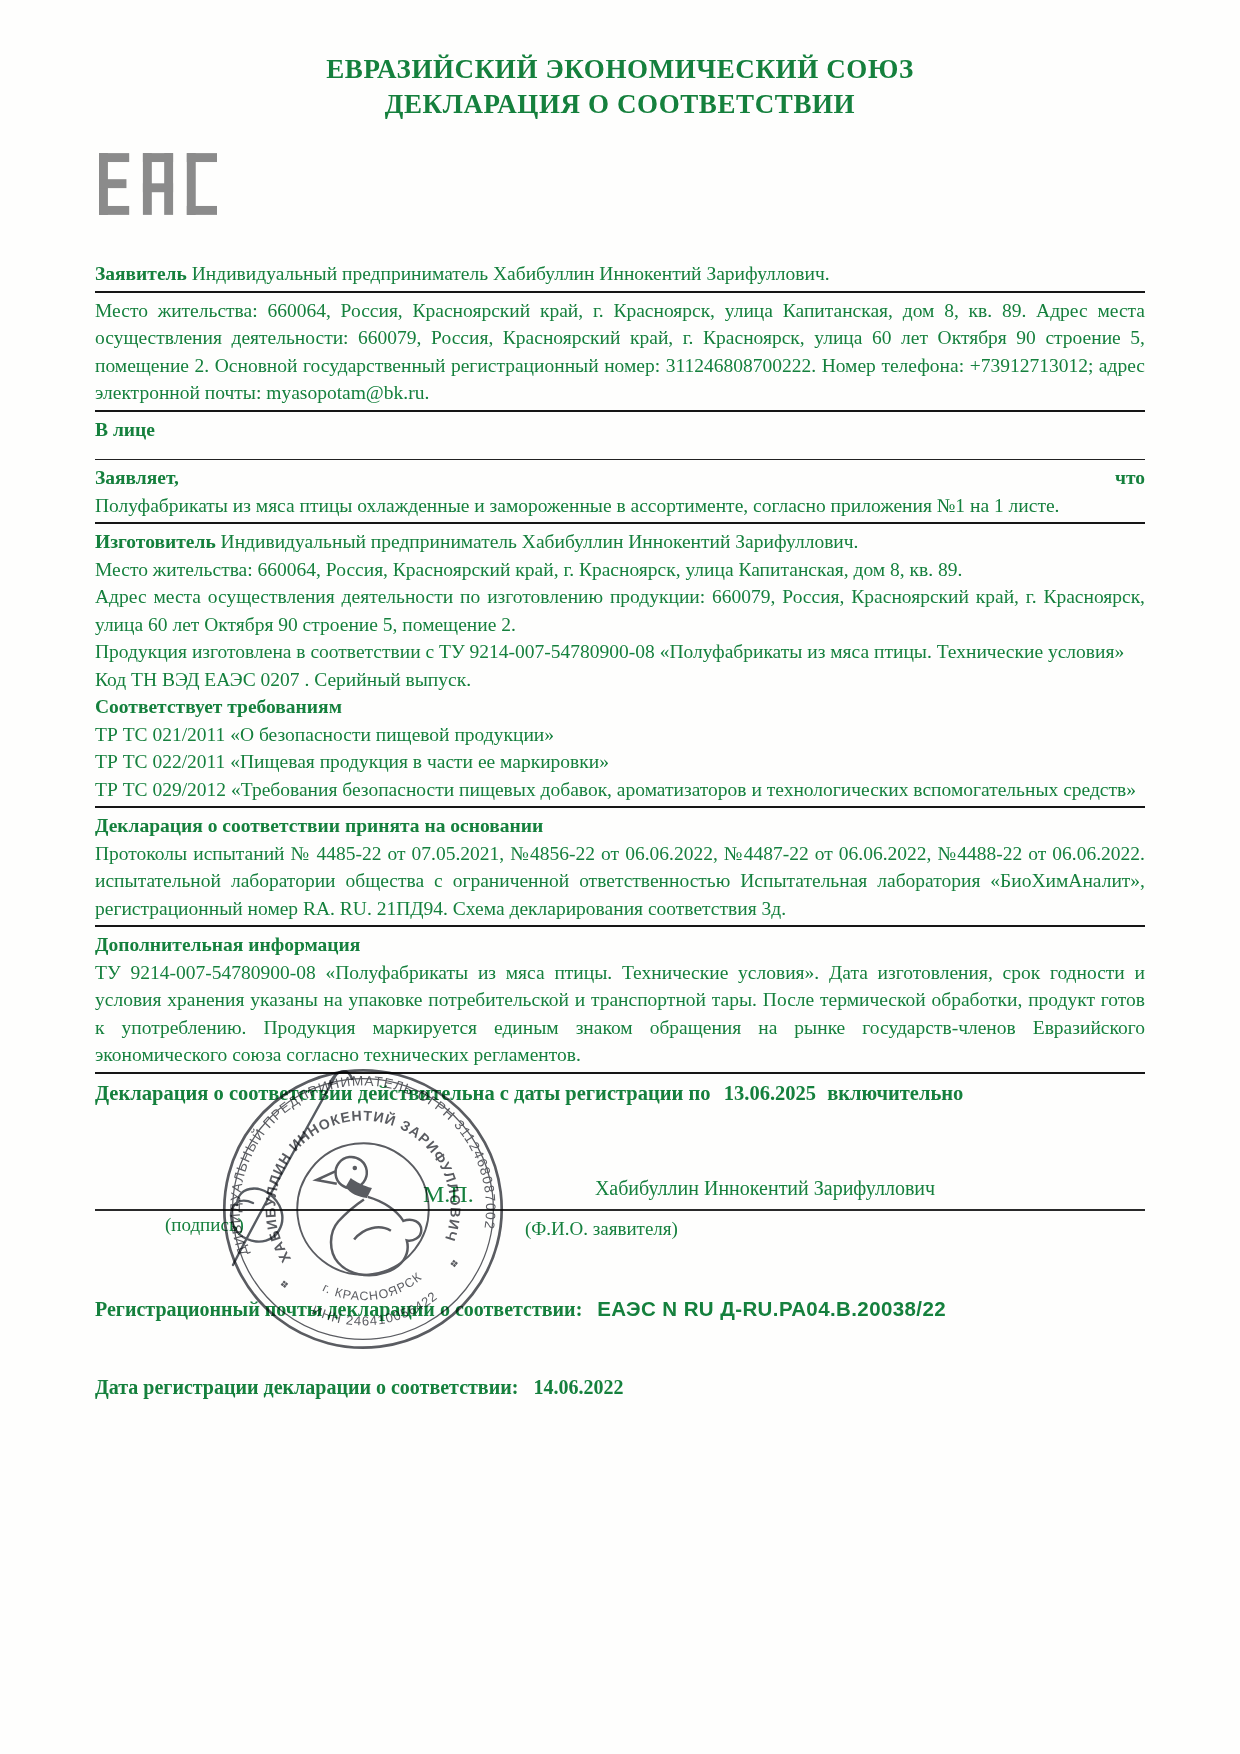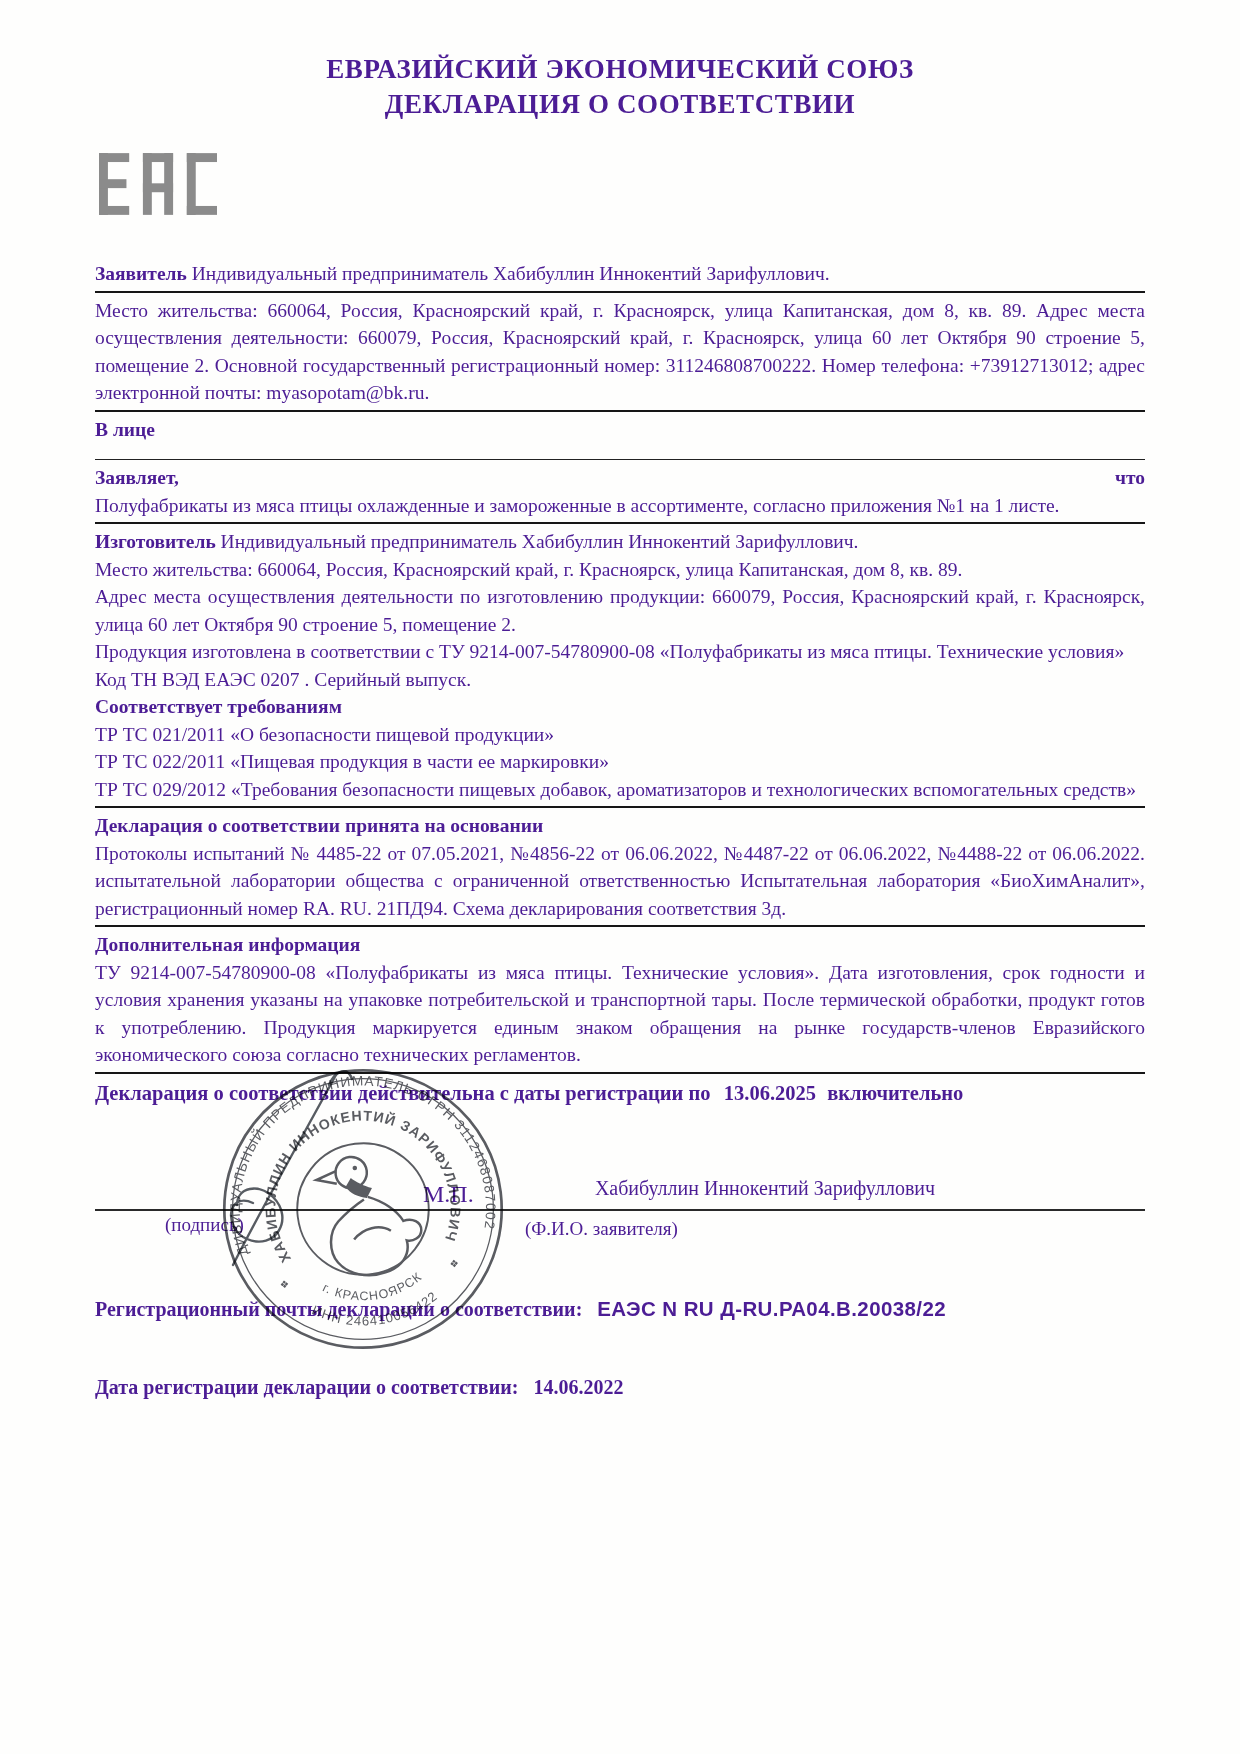--- a/index.html
+++ b/index.html
@@ -1,18 +1,18 @@
 <!DOCTYPE html>
 <html lang="ru"><head>
 <meta charset="utf-8">
 <style>
   html,body { margin:0; padding:0; background:#e8e8e8; }
   .page {
     position:relative; width:1240px; height:1754px; margin:0 auto;
-    background:#fefefd; color:#4c1d95; overflow:hidden;
+    background:#fefefd; color:#15803d; overflow:hidden;
     font-family:"Liberation Serif", serif; font-size:19.5px; line-height:27.5px;
   }
   .content { padding:52px 95px 0 95px; }
 
   .title { text-align:center; font-weight:bold; font-size:27px; line-height:35px; letter-spacing:0.6px; }
 
   .eac-wrap { margin:16px 0 30px 4px; height:92px; }
 
   .just { text-align:justify; }
   .b { font-weight:bold; }

